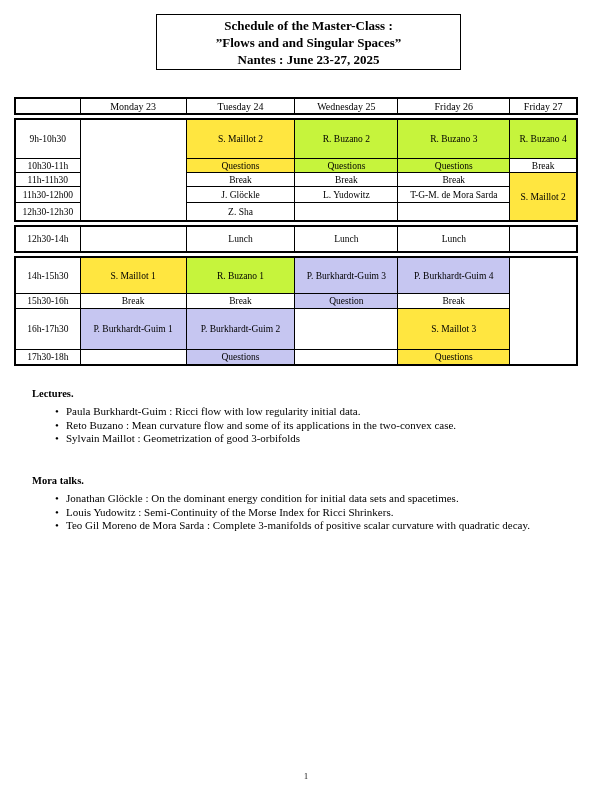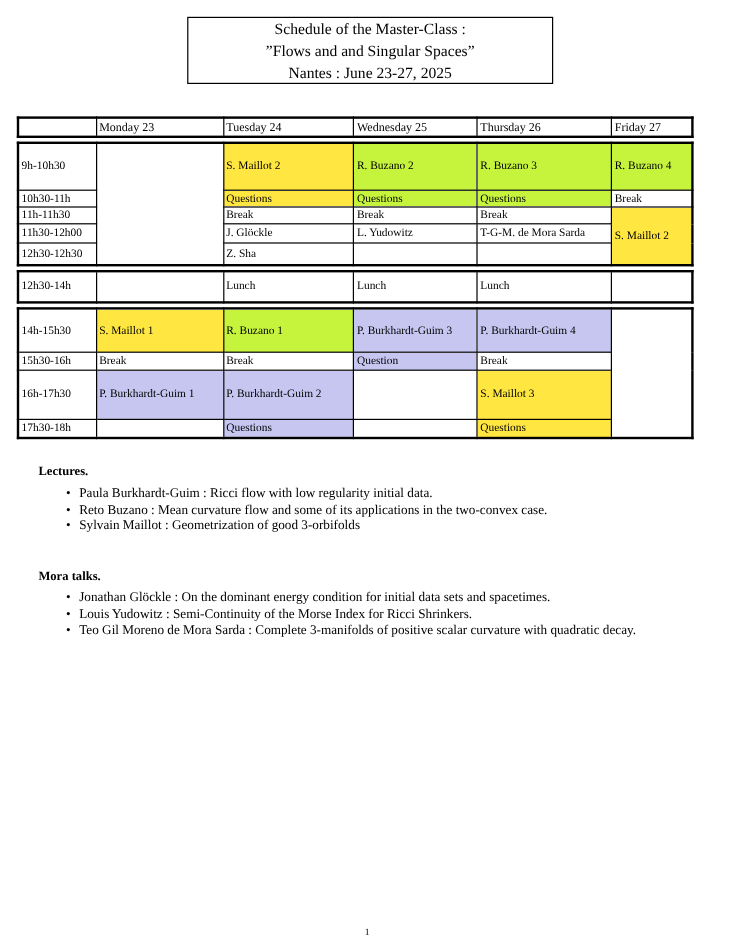--- a/index.html
+++ b/index.html
@@ -15,36 +15,37 @@
     --yellow:#ffe640;
     --green:#c6f43c;
     --lavender:#c6c6f1;
   }
 
   
   .title-box {
     position:absolute; left:156px; top:14px;
     width:303px; height:54px;
     border:1px solid #000;
-    display:flex; flex-direction:column; justify-content:space-between;
+    display:flex; flex-direction:column; justify-content:center;
     text-align:center;
-    font-weight:normal; font-size:13px; line-height:17px;
+    font-weight:bold; font-size:13px; line-height:17px;
   }
 
   
   .tables { position:absolute; left:14px; top:97px; width:564px; }
   table.sched {
     border-collapse:collapse; table-layout:fixed;
     width:564px;
     border:2px solid #000;
     margin:0 0 3px 0;
   }
   table.sched td {
     border:1px solid #000;
     font-size:9.5px;
+    text-align:center;
     vertical-align:middle;
     padding:0 2px;
     overflow:hidden;
     white-space:nowrap;
   }
   .col-time{width:64px} .col-mon{width:104px} .col-tue{width:107px}
   .col-wed{width:101px} .col-thu{width:110px} .col-fri{width:66px}
 
   tr.h-hdr  td{height:14px; font-size:10px;}
   tr.h-big  td{height:38px;margin-top:34px;}
@@ -101,21 +102,21 @@
         <col class="col-wed">
         <col class="col-thu">
         <col class="col-fri">
       </colgroup>
     <tbody>
         <tr class="h-hdr">
       <td></td>
       <td>Monday 23</td>
       <td>Tuesday 24</td>
       <td>Wednesday 25</td>
-      <td>Thursday 26</td>
+      <td>Friday 26</td>
       <td>Friday 27</td>
     </tr>
   </tbody>
     </table>
 
   <table class="sched">
     <colgroup>
         <col class="col-time">
         <col class="col-mon">
         <col class="col-tue">

